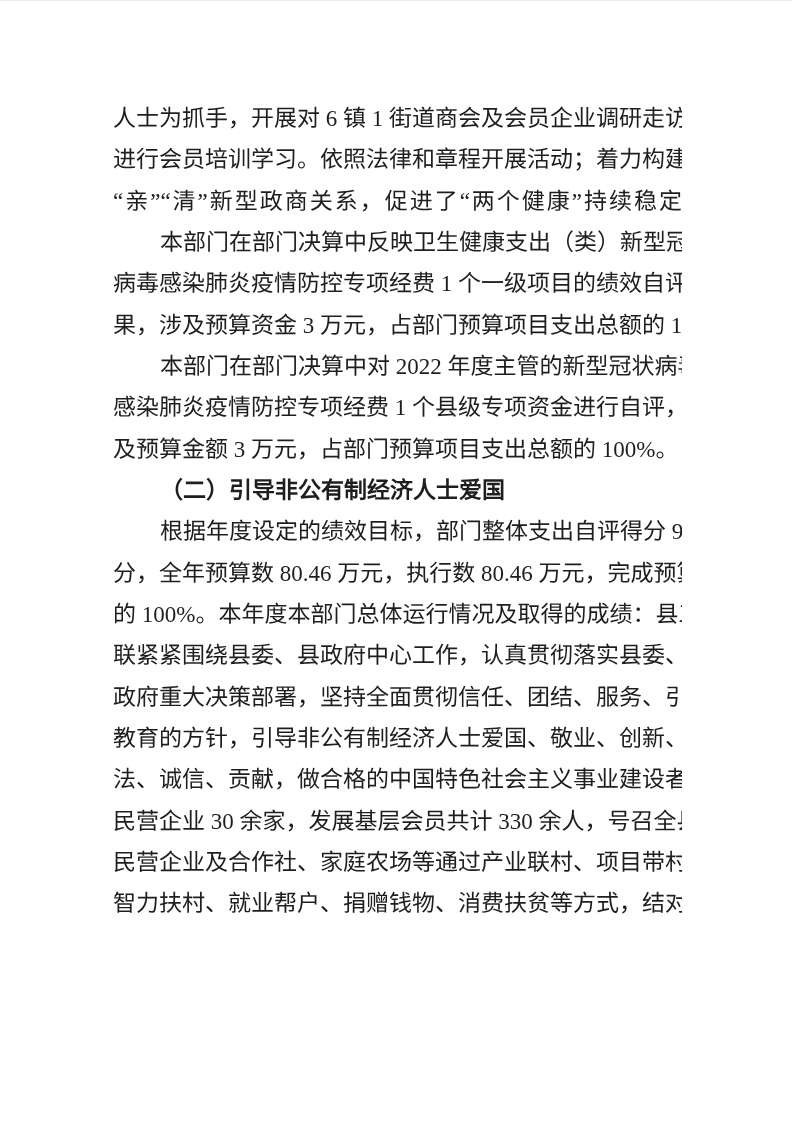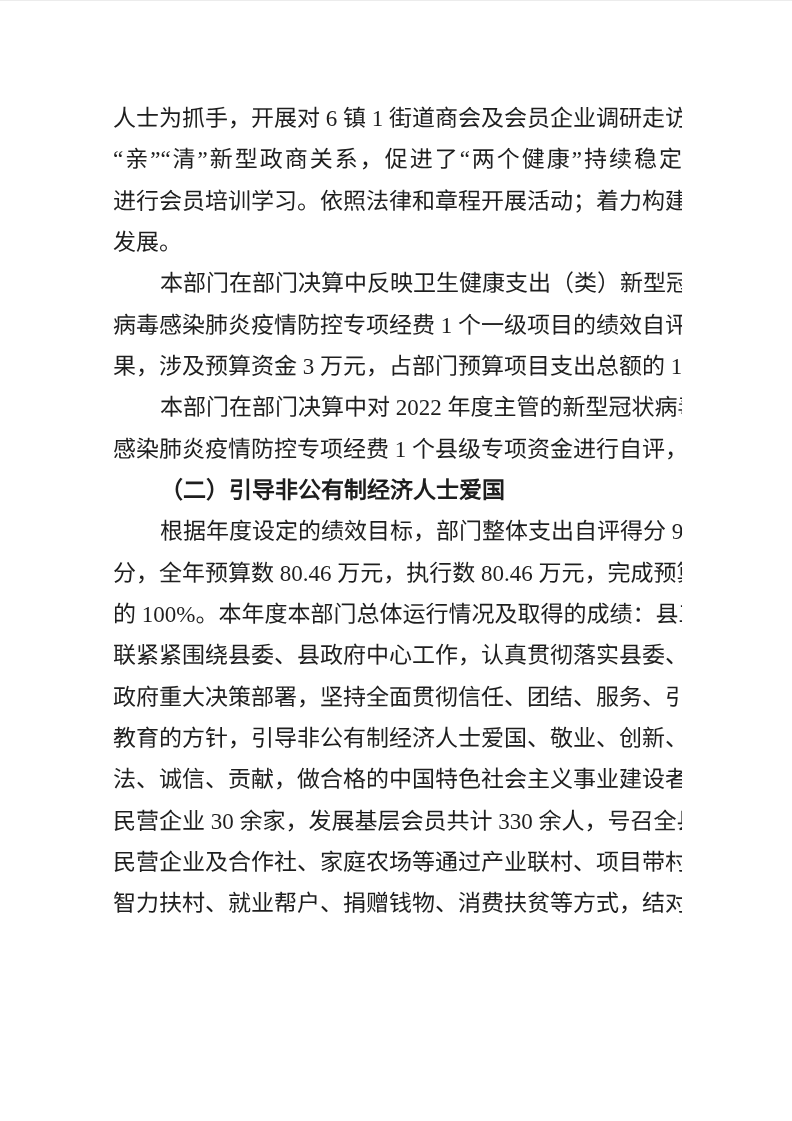--- a/index.html
+++ b/index.html
@@ -48,30 +48,30 @@
     font-weight: 700;
   }
 </style>
 </head>
 <body>
 
 <div class="page">
   <div class="body-text">
 
     <div class="line">人士为抓手，开展对 6 镇 1 街道商会及会员企业调研走访，</div>
+    <div class="line">进行会员培训学习。依照法律和章程开展活动；着力构建</div>
     <div class="line">“亲”“清”新型政商关系，促进了“两个健康”持续稳定</div>
-    <div class="line">进行会员培训学习。依照法律和章程开展活动；着力构建</div>
-    <div class="line short">发展。</div>
 
     <div class="line indent">本部门在部门决算中反映卫生健康支出（类）新型冠状</div>
     <div class="line">病毒感染肺炎疫情防控专项经费 1 个一级项目的绩效自评结</div>
     <div class="line">果，涉及预算资金 3 万元，占部门预算项目支出总额的 100%。</div>
 
     <div class="line indent">本部门在部门决算中对 2022 年度主管的新型冠状病毒</div>
     <div class="line">感染肺炎疫情防控专项经费 1 个县级专项资金进行自评，涉</div>
+    <div class="line short">及预算金额 3 万元，占部门预算项目支出总额的 100%。</div>
 
     <div class="line indent heading short">（二）引导非公有制经济人士爱国</div>
 
     <div class="line indent">根据年度设定的绩效目标，部门整体支出自评得分 95</div>
     <div class="line">分，全年预算数 80.46 万元，执行数 80.46 万元，完成预算</div>
     <div class="line">的 100%。本年度本部门总体运行情况及取得的成绩：县工商</div>
     <div class="line">联紧紧围绕县委、县政府中心工作，认真贯彻落实县委、县</div>
     <div class="line">政府重大决策部署，坚持全面贯彻信任、团结、服务、引导、</div>
     <div class="line">教育的方针，引导非公有制经济人士爱国、敬业、创新、守</div>
     <div class="line">法、诚信、贡献，做合格的中国特色社会主义事业建设者。</div>

